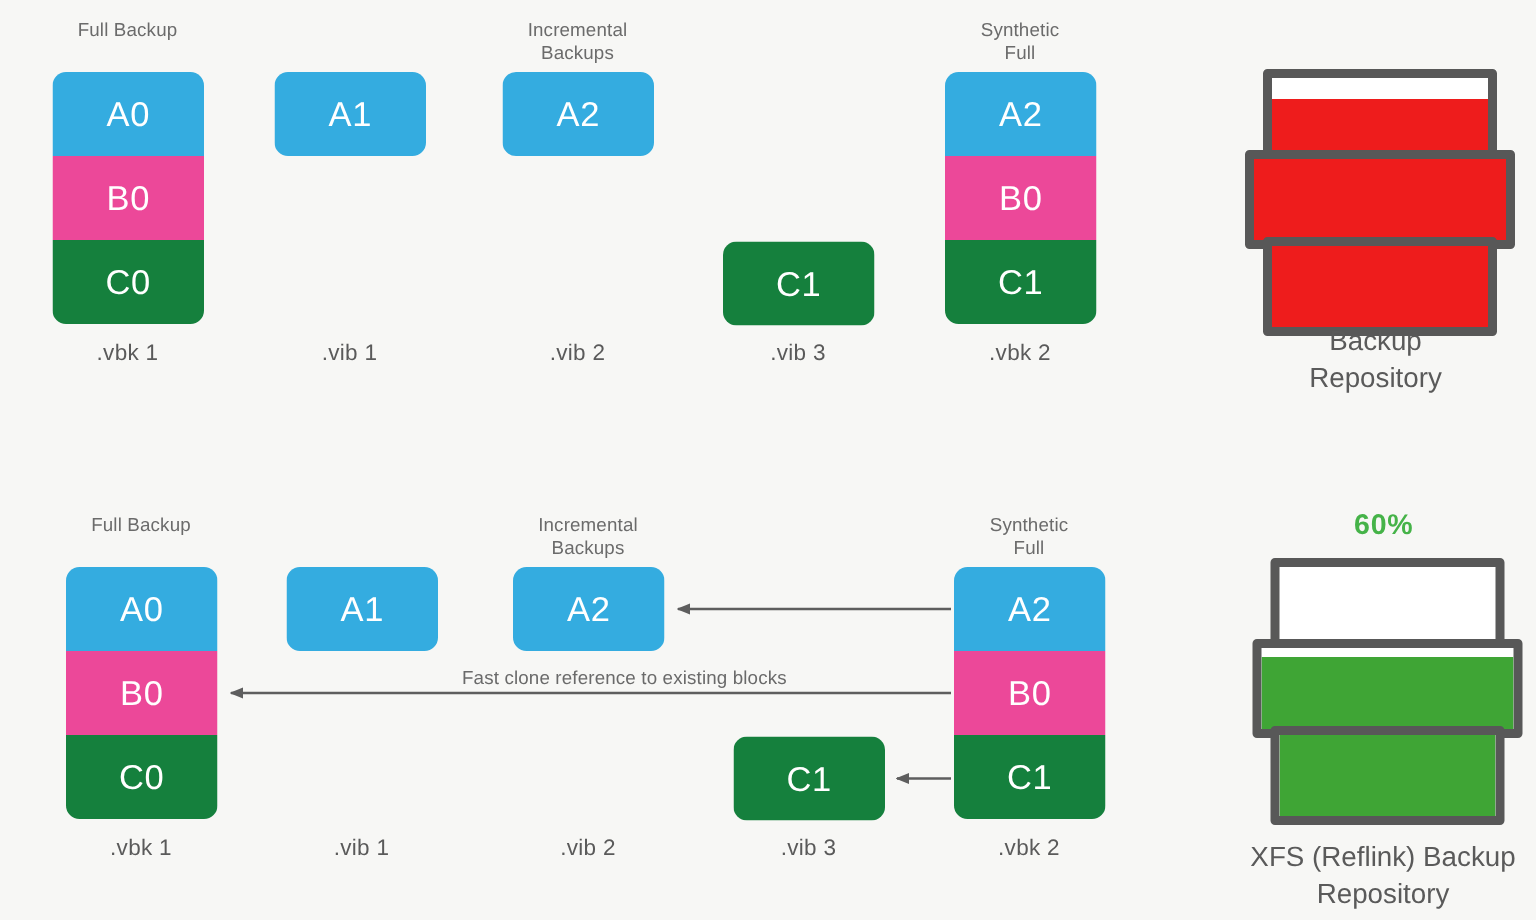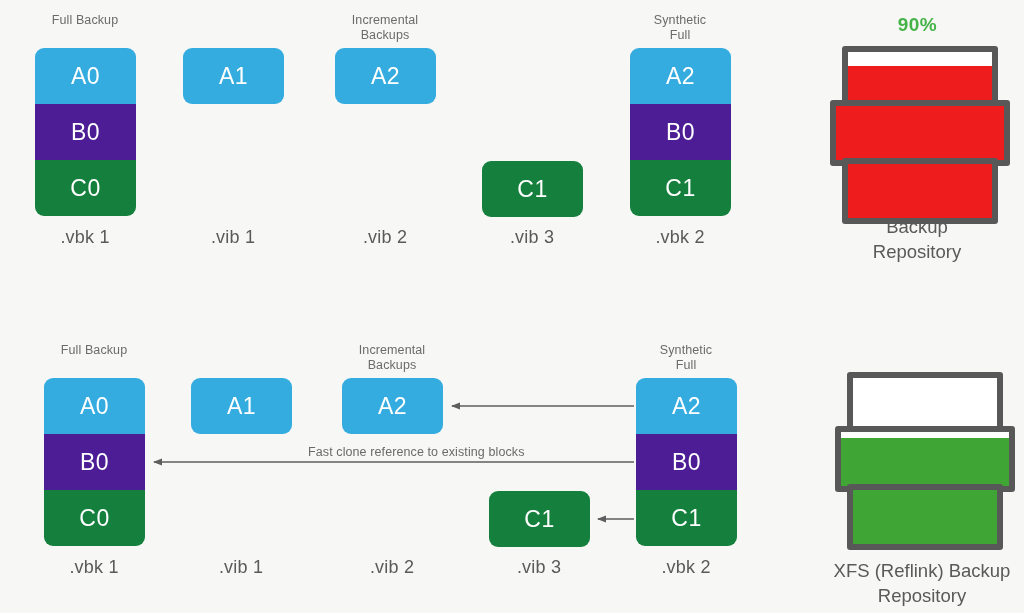--- a/index.html
+++ b/index.html
@@ -12,30 +12,30 @@
   }
   .stage{position:absolute;left:0;top:0;width:868px;height:613px;}
   .caption{
     position:absolute;text-align:center;
     font-size:12.5px;color:#6b6b6b;line-height:15px;
     letter-spacing:.1px;
     white-space:pre-line;
   }
   .filelabel{
     position:absolute;text-align:center;
-    font-size:18px;color:#5a5a5a;letter-spacing:.2px;
+    font-size:15px;color:#5a5a5a;letter-spacing:.2px;
   }
   .stack{position:absolute;border-radius:9px;overflow:hidden;}
   .blk{
     width:100%;box-sizing:border-box;
     display:flex;align-items:center;justify-content:center;
     color:#ffffff;font-size:23px;letter-spacing:.5px;
   }
   .blk.a{background:#34ace0;}
-  .blk.b{background:#4c1d95;}
+  .blk.b{background:#ec4899;}
   .blk.c{background:#15803d;}
 
   
   .repo{position:absolute;}
   .repo-pct{
     position:absolute;width:100%;text-align:center;
     font-size:19px;font-weight:bold;color:#45b348;letter-spacing:.5px;
   }
   .repo-body{position:absolute;}
   .drawer{
@@ -92,21 +92,20 @@
     <div class="caption" style="left:600px;top:13px;width:160px;">Synthetic
 Full</div>
     <div class="stack" style="left:630px;top:48px;width:101px;height:168px;">
       <div class="blk a" style="height:56px;">A2</div>
       <div class="blk b" style="height:56px;">B0</div>
       <div class="blk c" style="height:56px;">C1</div>
     </div>
     <div class="filelabel" style="left:620px;top:227px;width:120px;">.vbk 2</div>
 
     <div class="repo" style="left:820px;top:14px;width:195px;height:260px;">
-      <div class="repo-pct" style="left:0;top:0;">90%</div>
 
       <div class="repo-body" style="left:10px;top:32px;width:180px;height:178px;">
 
         <div class="drawer" style="left:12px;top:0;width:156px;height:62px;">
           <div class="fill" style="height:72%;background:#ee1c1c;"></div>
         </div>
 
         <div class="drawer" style="left:0;top:54px;width:180px;height:66px;">
           <div class="fill" style="height:100%;background:#ee1c1c;"></div>
         </div>
@@ -151,20 +150,21 @@
     <div class="caption" style="left:606px;top:343px;width:160px;">Synthetic
 Full</div>
     <div class="stack" style="left:636px;top:378px;width:101px;height:168px;">
       <div class="blk a" style="height:56px;">A2</div>
       <div class="blk b" style="height:56px;">B0</div>
       <div class="blk c" style="height:56px;">C1</div>
     </div>
     <div class="filelabel" style="left:626px;top:557px;width:120px;">.vbk 2</div>
 
     <div class="repo" style="left:825px;top:340px;width:195px;height:265px;">
+      <div class="repo-pct" style="left:0;top:0;">60%</div>
 
       <div class="repo-body" style="left:10px;top:32px;width:180px;height:178px;">
         <div class="drawer" style="left:12px;top:0;width:156px;height:62px;">
           <div class="fill" style="height:0%;background:#3fa535;"></div>
         </div>
         <div class="drawer" style="left:0;top:54px;width:180px;height:66px;">
           <div class="fill" style="height:88%;background:#3fa535;"></div>
         </div>
         <div class="drawer" style="left:12px;top:112px;width:156px;height:66px;">
           <div class="fill" style="height:100%;background:#3fa535;"></div>

